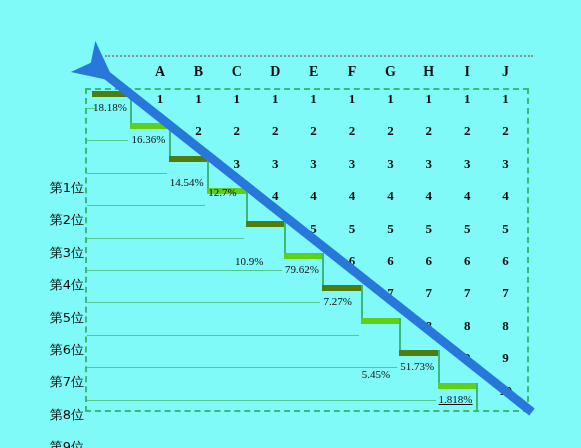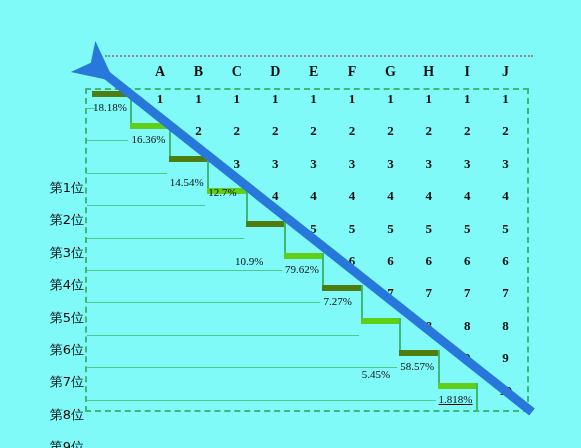--- a/index.html
+++ b/index.html
@@ -194,21 +194,21 @@
 
   <div id="pct-labels">
       <div class="pct-label" style="left: 93px; top: 101px;">18.18%</div>
       <div class="pct-label" style="left: 131.4px; top: 133.4px;">16.36%</div>
       <div class="pct-label" style="left: 169.8px; top: 176px; text-align: right;">14.54%</div>
       <div class="pct-label" style="left: 208.2px; top: 186px;">12.7%</div>
       <div class="pct-label" style="left: 235px; top: 230.6px; margin-top: 24px;">10.9%</div>
       <div class="pct-label" style="left: 285px; top: 263px;">79.62%</div>
       <div class="pct-label" style="left: 323.4px; top: 295.4px; text-align: right;">7.27%</div>
       <div class="pct-label" style="left: 361.8px; top: 327.8px; margin-top: 40px;">5.45%</div>
-      <div class="pct-label" style="left: 400.2px; top: 360.2px;">58.57%</div>
+      <div class="pct-label" style="left: 400.2px; top: 360.2px;">51.73%</div>
       <div class="pct-label" style="left: 438.6px; top: 392.6px; text-decoration: underline;">1.818%</div>
     </div>
 
   <div id="grid-nums">
       <div class="cell-num" style="left: 147px; top: 91px;">1</div>
       <div class="cell-num" style="left: 185.4px; top: 91px;">1</div>
       <div class="cell-num" style="left: 223.8px; top: 91px;">1</div>
       <div class="cell-num" style="left: 262.2px; top: 91px;">1</div>
       <div class="cell-num" style="left: 300.6px; top: 91px;">1</div>
       <div class="cell-num" style="left: 339px; top: 91px;">1</div>

